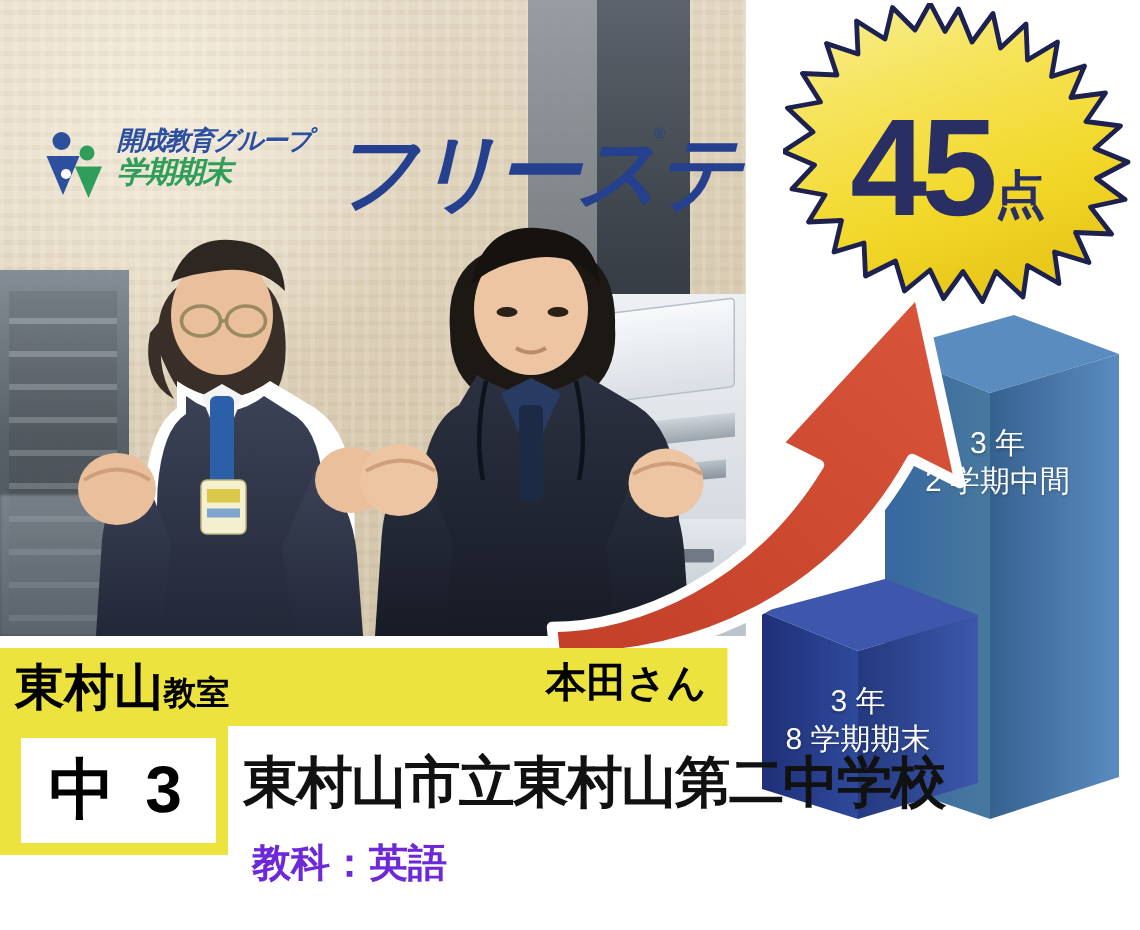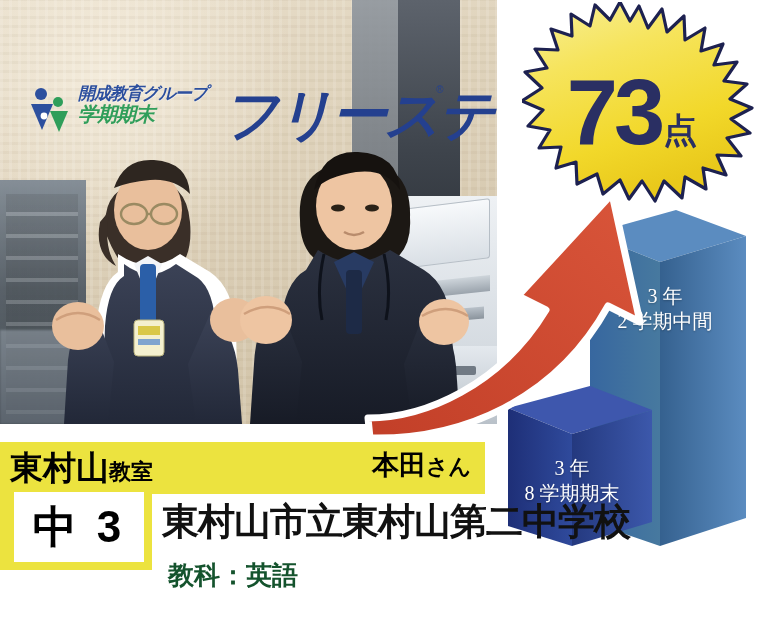--- a/index.html
+++ b/index.html
@@ -66,43 +66,43 @@
   .logo .big{position:absolute;left:144px;top:-4px;font-size:56px;font-weight:bold;color:#24408f;
     letter-spacing:-3px;white-space:nowrap;}
   .logo .reg{position:absolute;left:358px;top:2px;font-size:10px;color:#24408f;}
 
   
   .person{position:absolute;bottom:0;}
   .p-teacher{left:48px;width:215px;height:310px;}
   .p-student{left:240px;width:230px;height:300px;}
 
   
-  .band{position:absolute;left:0;top:432px;width:485px;height:52px;background:#ece33f;margin-top:10px;}
+  .band{position:absolute;left:0;top:432px;width:485px;height:52px;background:#ece33f;}
   .band .room{position:absolute;left:10px;top:4px;color:#000;white-space:nowrap;}
   .band .room .big{font-size:33px;font-weight:bold;letter-spacing:0px;}
   .band .room .sm{font-size:22px;font-weight:bold;letter-spacing:0px;}
   .band .who{position:absolute;right:14px;top:5px;color:#000;white-space:nowrap;}
   .band .who .big{font-size:27px;font-weight:bold;}
-  .band .who .sm{font-size:22px;font-weight:bold;}
+  .band .who .sm{font-size:26px;font-weight:bold;}
 
   
   .gradebox{position:absolute;left:0;top:484px;width:152px;height:86px;
     background:#ece33f;box-sizing:border-box;padding:8px 8px 8px 14px;}
   .gradebox .inner{width:100%;height:100%;background:#fff;display:flex;align-items:center;
     justify-content:center;color:#000;}
   .gradebox .inner span{font-size:44px;font-weight:bold;letter-spacing:4px;line-height:1;}
 
   
   .school{position:absolute;left:162px;top:497px;font-size:37px;font-weight:bold;color:#111;
     letter-spacing:-1px;white-space:nowrap;}
-  .subject{position:absolute;left:168px;top:558px;font-size:26px;font-weight:bold;color:#14532d;
+  .subject{position:absolute;left:168px;top:558px;font-size:26px;font-weight:bold;color:#6d28d9;
     letter-spacing:0px;white-space:nowrap;}
 
   
-  .chart{position:absolute;left:480px;top:196px;width:280px;height:360px;font-family:Liberation Serif, serif;}
+  .chart{position:absolute;left:480px;top:196px;width:280px;height:360px;}
   .barlabel{position:absolute;color:#fff;text-align:center;line-height:1.25;
     font-size:20px;white-space:nowrap;text-shadow:0 1px 2px rgba(0,0,0,.28);}
 
   
   .badge{position:absolute;left:522px;top:2px;width:234px;height:212px;}
   .badge .score{position:absolute;left:0;top:0;width:234px;height:212px;
     display:flex;align-items:center;justify-content:center;}
   .badge .num{font-size:92px;font-weight:bold;color:#2a2f63;line-height:1;letter-spacing:-4px;
     transform:translate(-8px,4px);}
   .badge .unit{font-size:34px;font-weight:bold;color:#2a2f63;line-height:1;
@@ -276,21 +276,21 @@
         <linearGradient id="starGrad" x1="0" y1="0" x2="0.4" y2="1">
           <stop offset="0" stop-color="#f7ef9a"></stop>
           <stop offset="0.35" stop-color="#f6e45c"></stop>
           <stop offset="0.75" stop-color="#f2d82a"></stop>
           <stop offset="1" stop-color="#e9c91b"></stop>
         </linearGradient>
       </defs>
       <polygon fill="url(#starGrad)" stroke="#1d2150" stroke-width="3.2" stroke-linejoin="round" points="117,4 126,26 140,7 145,30 162,14 163,38 183,26 179,49 201,42 192,63 215,60 202,79 225,82 208,97 230,106 209,117 228,131 205,136 219,154 195,153 204,173 181,166 184,187 163,175 160,196 142,179 133,199 120,179 107,197 98,178 81,192 75,172 55,182 54,160 34,166 39,145 17,146 28,128 6,124 21,108 0,99 20,86 3,70 25,66 13,47 36,48 29,27 50,34 49,12 68,24 73,3 88,18 98,0 108,19"></polygon>
     </svg>
     <div class="score">
-      <span class="num">73</span>
+      <span class="num">45</span>
       <span class="unit">点</span>
     </div>
   </div>
 
   <div class="band">
     <div class="room">
       <span class="big">東村山</span><span class="sm">教室</span>
     </div>
     <div class="who">
       <span class="big">本田</span><span class="sm">さん</span>

